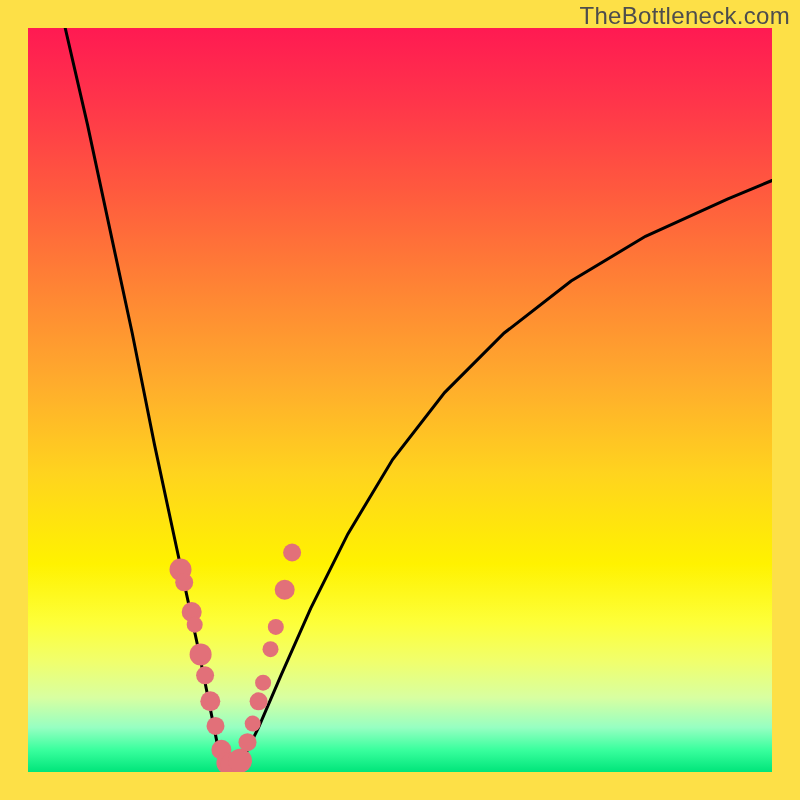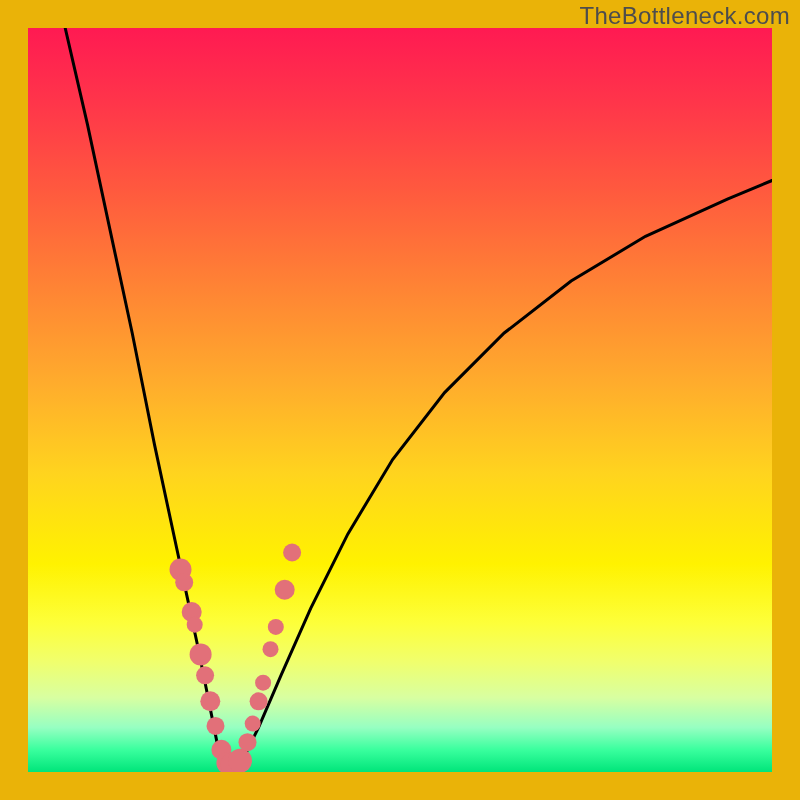--- a/index.html
+++ b/index.html
@@ -7,21 +7,21 @@
     padding: 0;
     width: 800px;
     height: 800px;
     overflow: hidden;
     font-family: Arial, Helvetica, sans-serif;
   }
   .frame {
     position: relative;
     width: 800px;
     height: 800px;
-    background: #eab308;
+    background: #fde047;
     box-sizing: border-box;
   }
   .watermark {
     position: absolute;
     top: 2px;
     right: 10px;
     color: #4d4d4d;
     font-size: 24px;
     font-weight: 500;
     letter-spacing: 0.3px;

